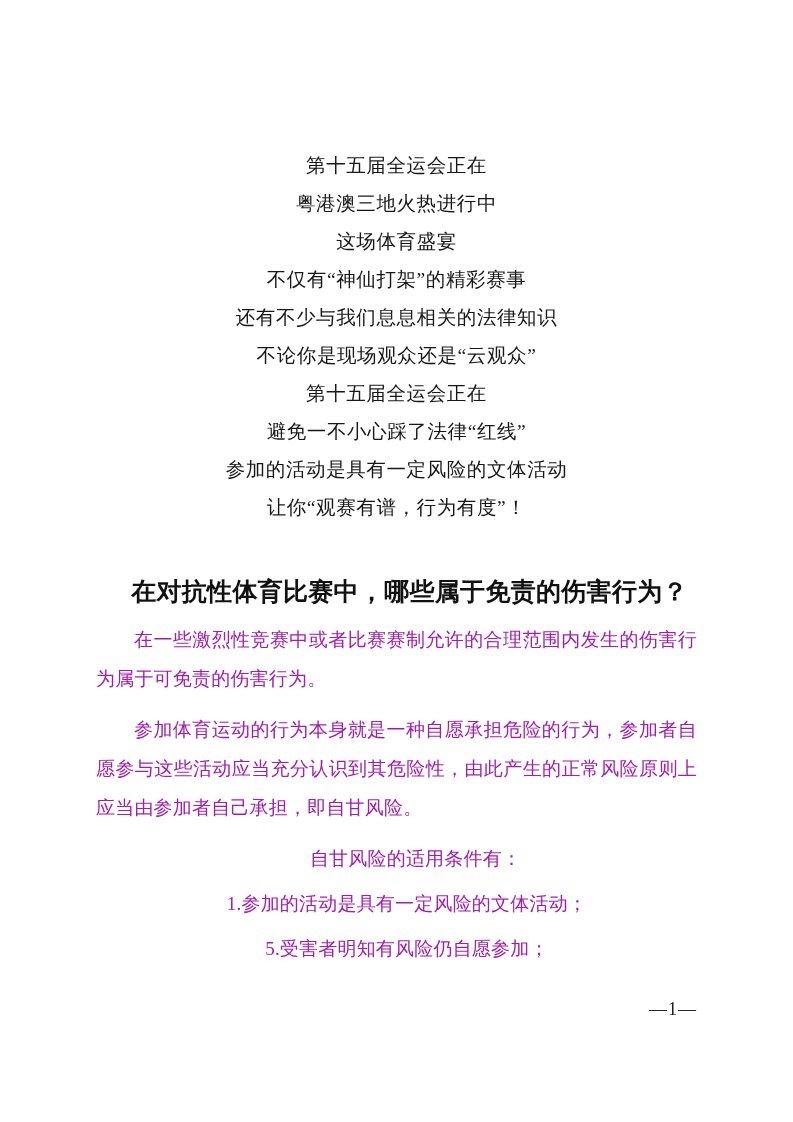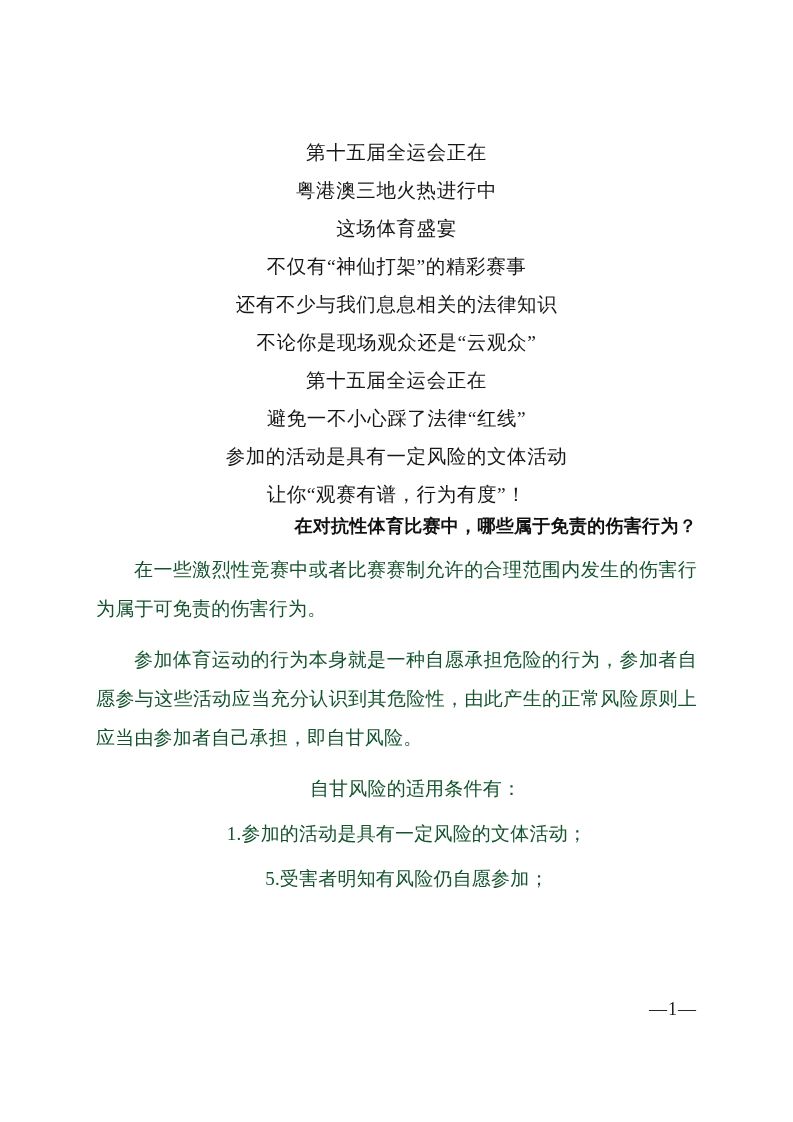--- a/index.html
+++ b/index.html
@@ -15,53 +15,54 @@
     position: relative;
     overflow: hidden;
   }
   .page {
     position: absolute;
     left: 0;
     top: 0;
     width: 793px;
     height: 1122px;
     box-sizing: border-box;
-    padding: 2px 96px;
+    padding: 15px 96px;
   }
   
   .intro {
     margin-top: 132px;
     text-align: center;
   }
   .intro-line {
     font-size: 19.5px;
     line-height: 38px;
     letter-spacing: 0.6px;
     white-space: nowrap;
     color: #171717;
   }
   
   .section-heading {
-    font-size: 18px;
+    margin-top: 48px;
+    font-size: 25px;
     font-weight: bold;
     letter-spacing: 0.3px;
-    text-align: right;
+    text-align: center;
     padding-left: 26px;
     color: #111111;
   }
   
   .para {
     font-size: 19px;
     line-height: 39px;
     text-align: justify;
     text-justify: inter-ideograph;
     text-indent: 2em;
     margin: 12px 0 0 0;
     letter-spacing: 0.2px;
-    color: #14532d;
+    color: #a21caf;
   }
   .para.no-justify {
     text-align: center;
   }
   .para.list-item {
     text-indent: 1.1em;
     margin-top: 6px;
   }
   
   .page-number {

